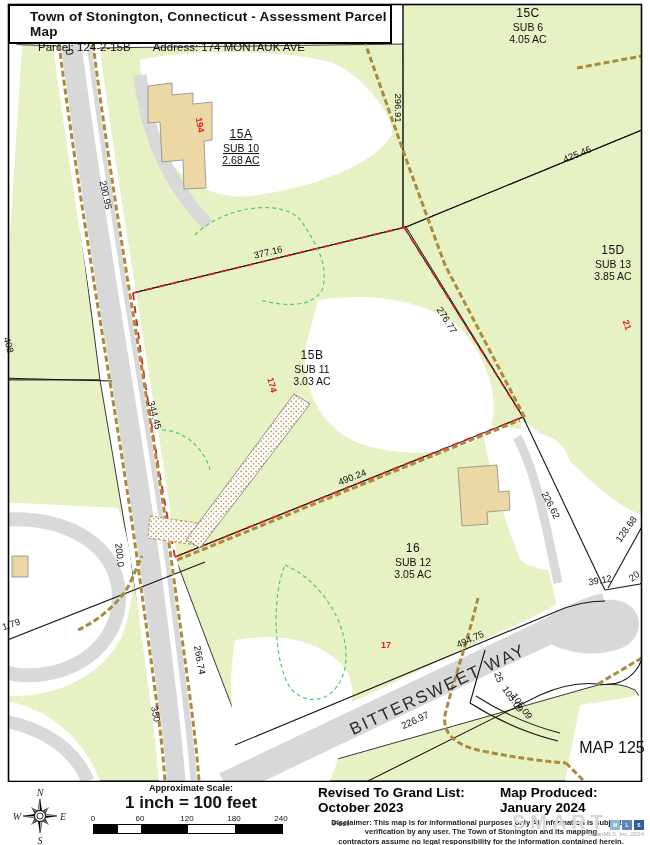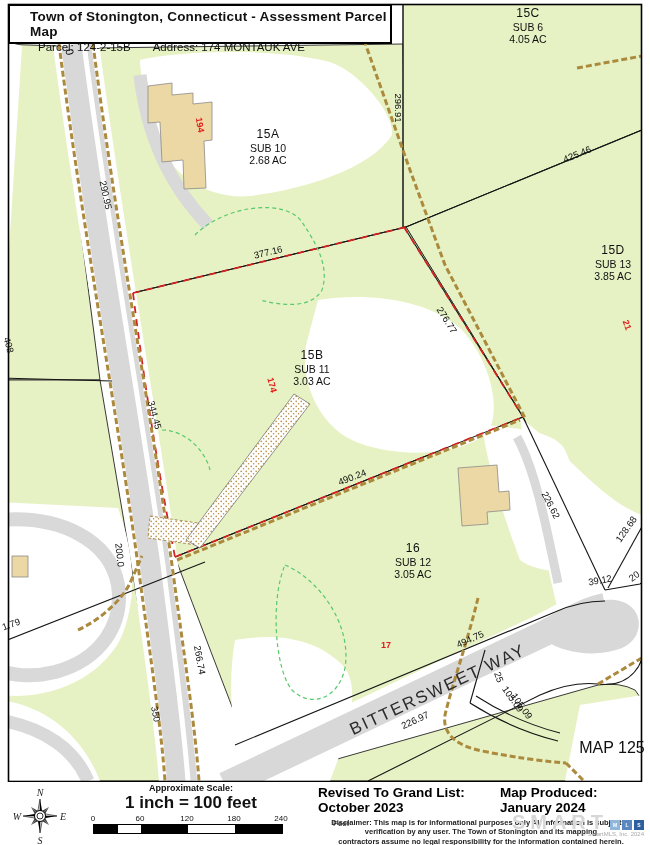--- a/index.html
+++ b/index.html
@@ -192,21 +192,21 @@
       <span class="mlabel dim" style="left: 513px; top: 699px; transform: translate(-50%, -50%) rotate(55deg);">105.09</span>
       <span class="mlabel dim" style="left: 522px; top: 706px; transform: translate(-50%, -50%) rotate(55deg);">105.09</span>
       <span class="mlabel dim" style="left: 415px; top: 720px; transform: translate(-50%, -50%) rotate(-25deg);">226.97</span>
       <span class="mlabel house" style="left: 200px; top: 125px; transform: translate(-50%, -50%) rotate(80deg);">194</span>
       <span class="mlabel house" style="left: 272px; top: 385px; transform: translate(-50%, -50%) rotate(75deg);">174</span>
       <span class="mlabel house" style="left: 627px; top: 325px; transform: translate(-50%, -50%) rotate(70deg);">21</span>
       <span class="mlabel house" style="left: 386px; top: 645px; transform: translate(-50%, -50%) rotate(0deg);">17</span>
       <span class="mlabel road" style="left: 438px; top: 690px; transform: translate(-50%, -50%) rotate(-25deg); font-size: 17px;">BITTERSWEET WAY</span>
       <span class="mlabel note" style="left: 612px; top: 748px; transform: translate(-50%, -50%) rotate(0deg); font-size: 16px;">MAP 125</span>
       <span class="mlabel note" style="left: 70px; top: 52px; transform: translate(-50%, -50%) rotate(75deg);">0</span>
-      <div class="parcel" style="left: 268px; top: 147px;">
+      <div class="parcel" style="left: 241px; top: 147px; text-decoration: underline;">
         <div class="pid">15A</div>
         <div class="psub">SUB 10</div>
         <div class="pac">2.68 AC</div>
       </div>
       <div class="parcel" style="left: 312px; top: 368px;">
         <div class="pid">15B</div>
         <div class="psub">SUB 11</div>
         <div class="pac">3.03 AC</div>
       </div>
       <div class="parcel" style="left: 528px; top: 26px;">

